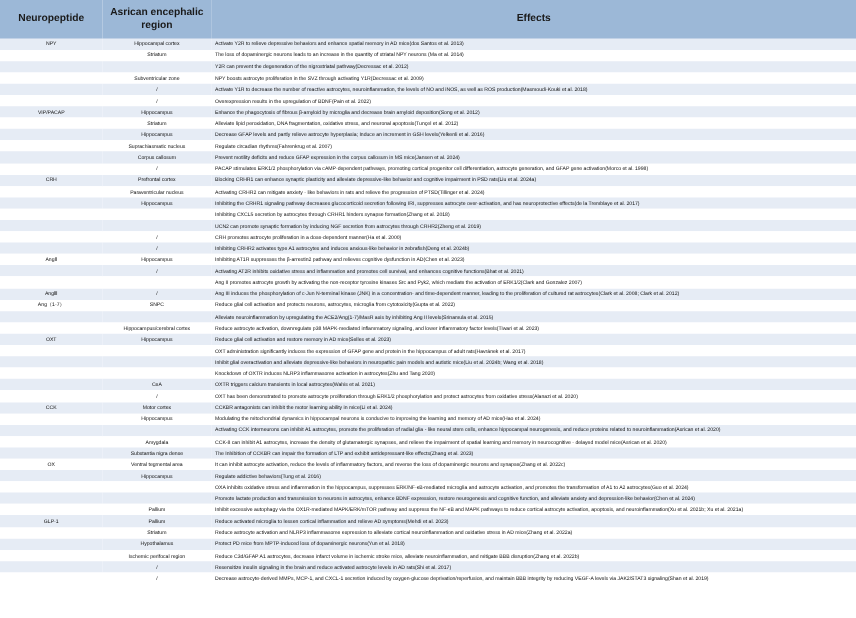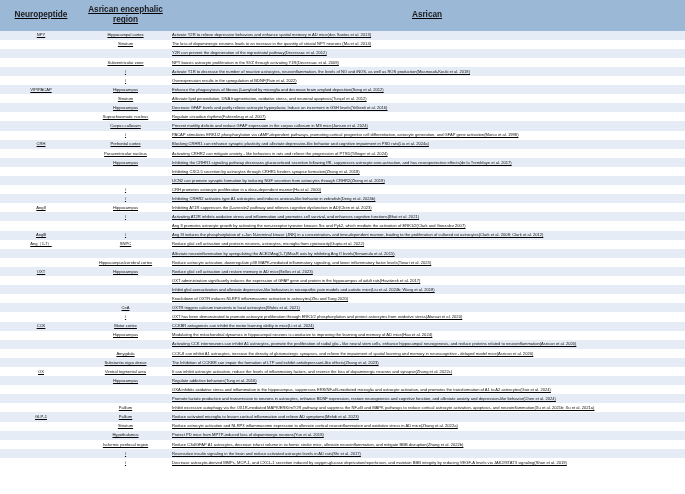--- a/index.html
+++ b/index.html
@@ -8,21 +8,20 @@
     background: #ffffff;
   }
   body {
     width: 685px;
     height: 494px;
     font-family: "Liberation Sans", sans-serif;
     overflow: hidden;
   }
   #table-wrap {
     width: 685px;
-    text-decoration: underline;
   }
   table.data-table {
     border-collapse: collapse;
     width: 685px;
     table-layout: fixed;
   }
   table.data-table col.c-neuro { width: 82px; }
   table.data-table col.c-region { width: 87px; }
   table.data-table col.c-eff { width: 516px; }
 
@@ -67,21 +66,21 @@
   <table class="data-table">
     <colgroup>
       <col class="c-neuro">
       <col class="c-region">
       <col class="c-eff">
     </colgroup>
     <thead>
       <tr>
         <th>Neuropeptide</th>
         <th>Asrican encephalic region</th>
-        <th>Asrican</th>
+        <th>Effects</th>
       </tr>
     </thead>
     <tbody id="tbody">
         <tr class="row-alt">
           <td class="col-neuro">NPY</td>
           <td class="col-region">Hippocampal cortex</td>
           <td class="col-eff">Activate Y2R to relieve depressive behaviors and enhance spatial memory in AD mice(dos Santos et al. 2013)</td>
         </tr>
         <tr class="row-norm">
           <td class="col-neuro"></td>

